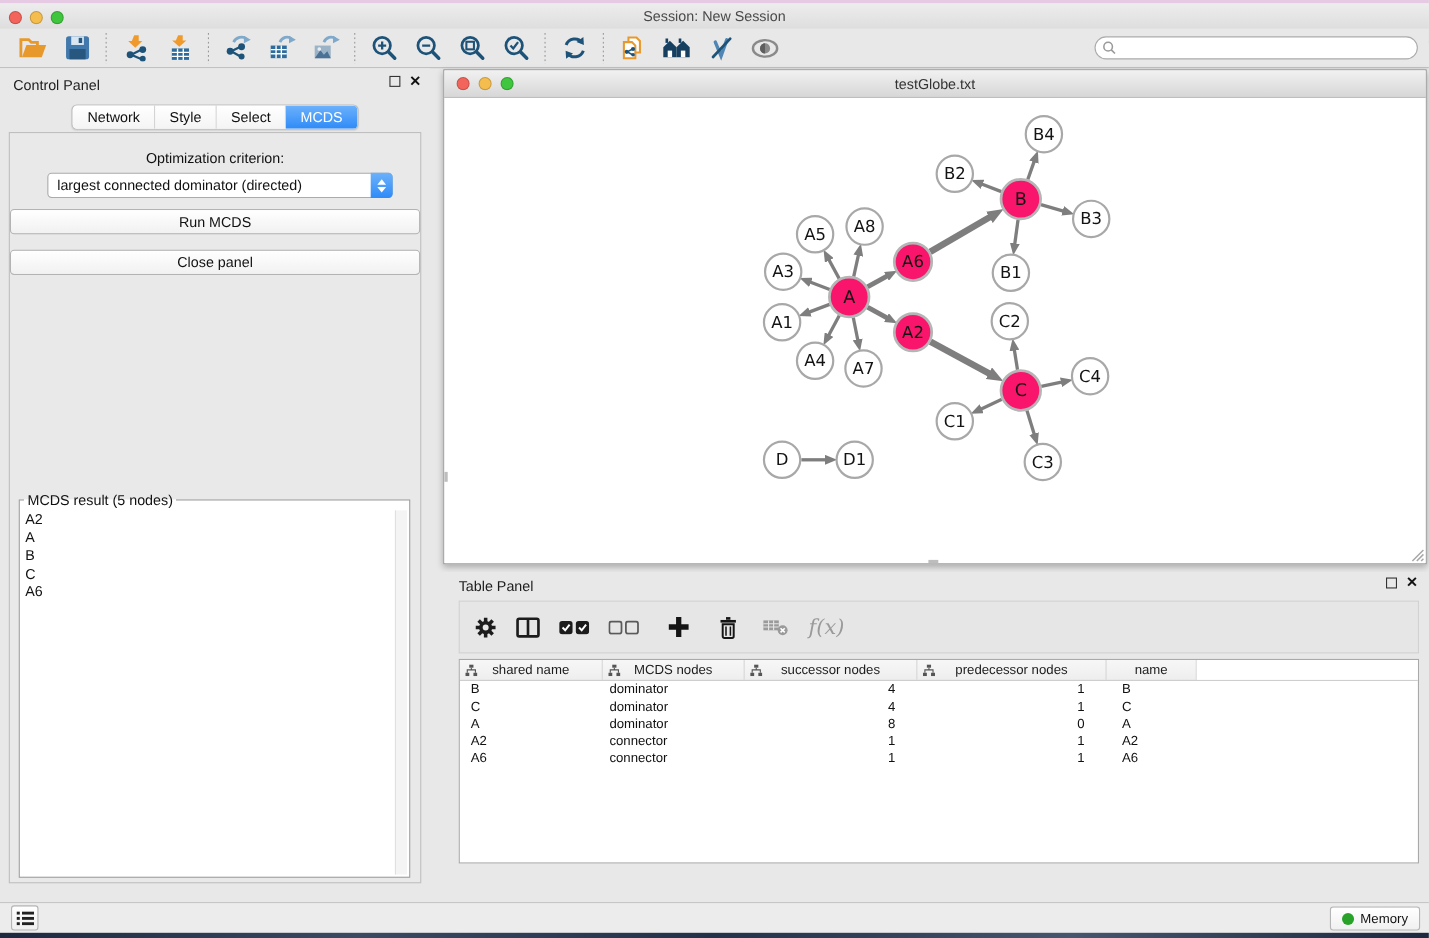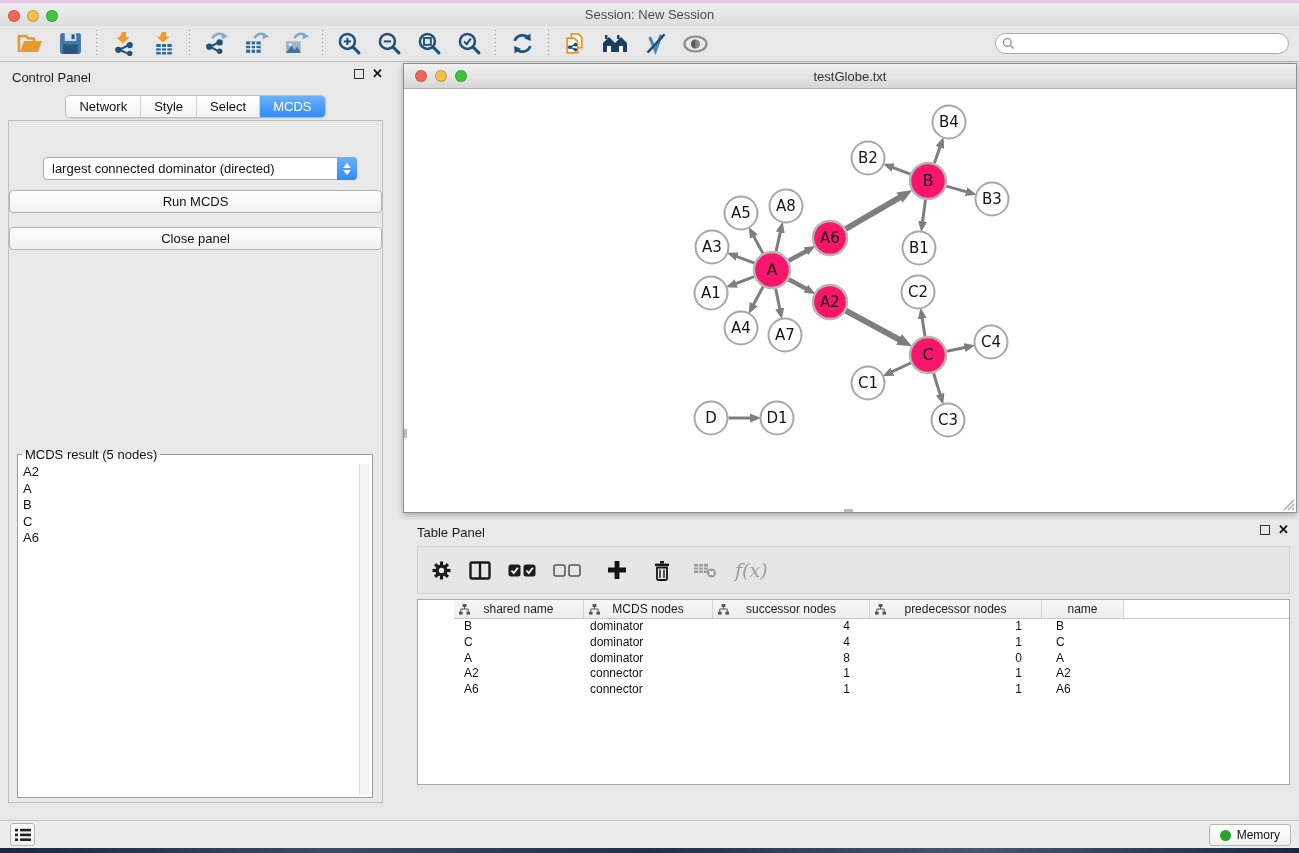--- a/index.html
+++ b/index.html
@@ -72,21 +72,21 @@
   .scroll-mark-bottom { position:absolute; left:440px; bottom:0; width:9px; height:3px; background:#bdbdbd; }
   #graph-svg text { font-family:"DejaVu Sans", sans-serif; }
 
   
   #table-panel { position:absolute; left:403px; top:520px; right:0; bottom:33px; background:#e8e8e8; }
   .tp-toolbar { position:absolute; top:26px; left:14px; right:9px; height:48px;
     background:#e6e6e6; border:1px solid #d2d2d2; display:flex; align-items:center; gap:9px; padding-left:8px; }
   .tp-btn { width:30px; height:30px; display:flex; align-items:center; justify-content:center; background:transparent; border:none; }
   .fx { font-family:"DejaVu Serif", serif; font-style:italic; color:#9a9a9a; font-size:19px; }
 
-  .table { position:absolute; left:14px; right:9px; top:79px; height:186px; background:#fff; border:1px solid #a9a9a9; overflow:hidden;padding-left:36px; }
+  .table { position:absolute; left:14px; right:9px; top:79px; height:186px; background:#fff; border:1px solid #a9a9a9; overflow:hidden; }
   .thead, .tr { display:grid; grid-template-columns:130px 129px 157px 172px 82px 1fr; }
   .thead { background:linear-gradient(#f7f7f7,#eeeeee); border-bottom:1px solid #c9c9c9; height:19px; }
   .th { position:relative; display:flex; align-items:center; justify-content:center; font-size:12px; color:#1c1c1c;
     border-right:1px solid #d6d6d6; overflow:hidden; }
   .th .hier { position:absolute; left:5px; top:4px; }
   .th.filler { border-right:none; background:#fff; }
   .tr { height:15.8px; }
   .td { font-size:12px; color:#111; line-height:15.8px; white-space:nowrap; overflow:hidden; }
   .td.c0 { padding-left:10px; } .td.c1 { padding-left:6px; }
   .td.c2, .td.c3 { text-align:right; padding-right:20px; }
@@ -287,20 +287,21 @@
       <span class="float-ico"></span>
       <span class="close-ico">✕</span>
     </div>
     <div id="cp-tabs"><span class="seg" id="cp-seg">
           <span class="seg-item">Network</span>
           <span class="seg-item">Style</span>
           <span class="seg-item">Select</span>
           <span class="seg-item active">MCDS</span>
         </span></div>
     <div class="cp-box">
+      <div class="opt-label">Optimization criterion:</div>
       <div class="select">
         <span class="val">largest connected dominator (directed)</span>
         <span class="stepper">
             <span class="chev-up"></span>
             <span class="chev-dn"></span>
           </span>
       </div>
       <div class="btn-row">
         <button class="btn">Run MCDS</button>
         <button class="btn">Close panel</button>

